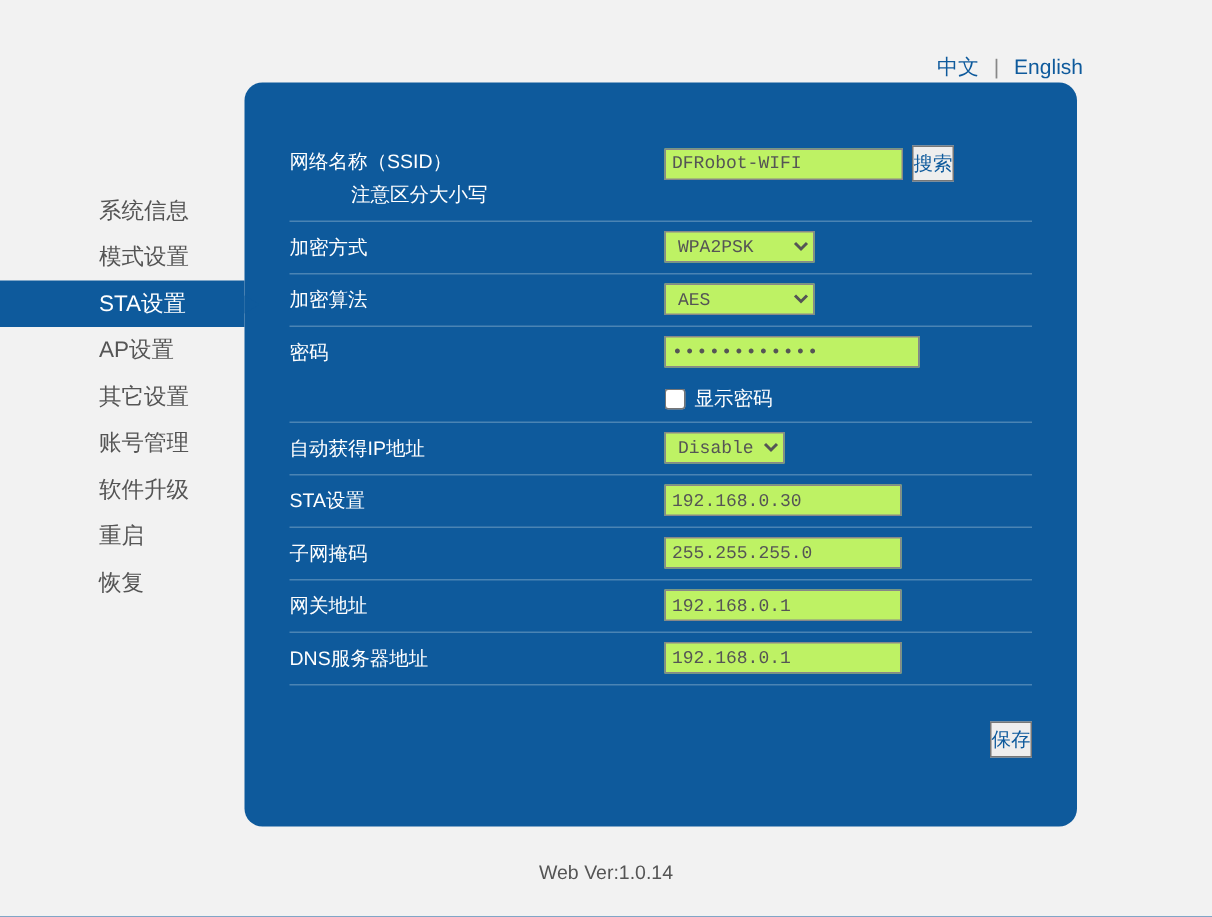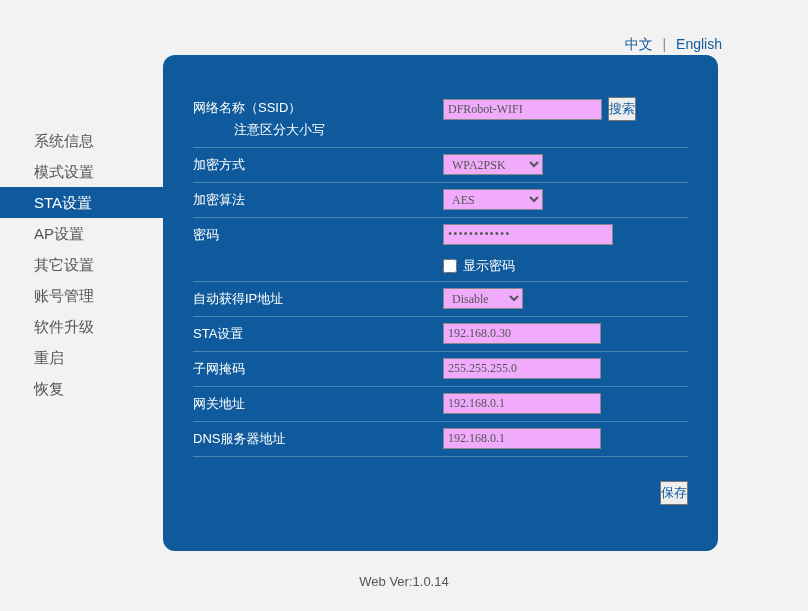--- a/index.html
+++ b/index.html
@@ -29,21 +29,21 @@
       display: flex;
     }
     .sidebar {
       width: 163px;
       padding-top: 70px;
       flex-shrink: 0;
     }
     .sidebar-item {
       height: 31px;
       line-height: 31px;
-      padding-left: 34px;
+      padding-left: 66px;
       font-size: 15px;
       color: #555;
       cursor: pointer;
     }
     .sidebar-item.active {
       background: #0e5a9c;
       color: #fff;
       position: relative;
     }
     .sidebar-item.active::after {
@@ -79,25 +79,25 @@
     .row .controls {
       flex: 1;
       display: flex;
       align-items: center;
       gap: 6px;
       flex-wrap: wrap;
     }
     .text-input, .select-input, .pwd-input {
       height: 21px;
       border: 1px solid #888;
-      background: #f0abfc;
+      background: #bef264;
       color: #555;
       font-size: 12px;
       padding: 0 4px;
-      font-family: Liberation Serif, serif;
+      font-family: Liberation Mono, monospace;
     }
     .text-input { width: 158px; }
     .ssid-input { width: 159px; }
     .select-input { width: 100px; height: 21px; }
     .pwd-input { width: 170px; letter-spacing: 1px; }
     .btn {
       background: #eeeeee;
       border: 1px solid #777;
       color: #0e5a9c;
       font-size: 13px;

